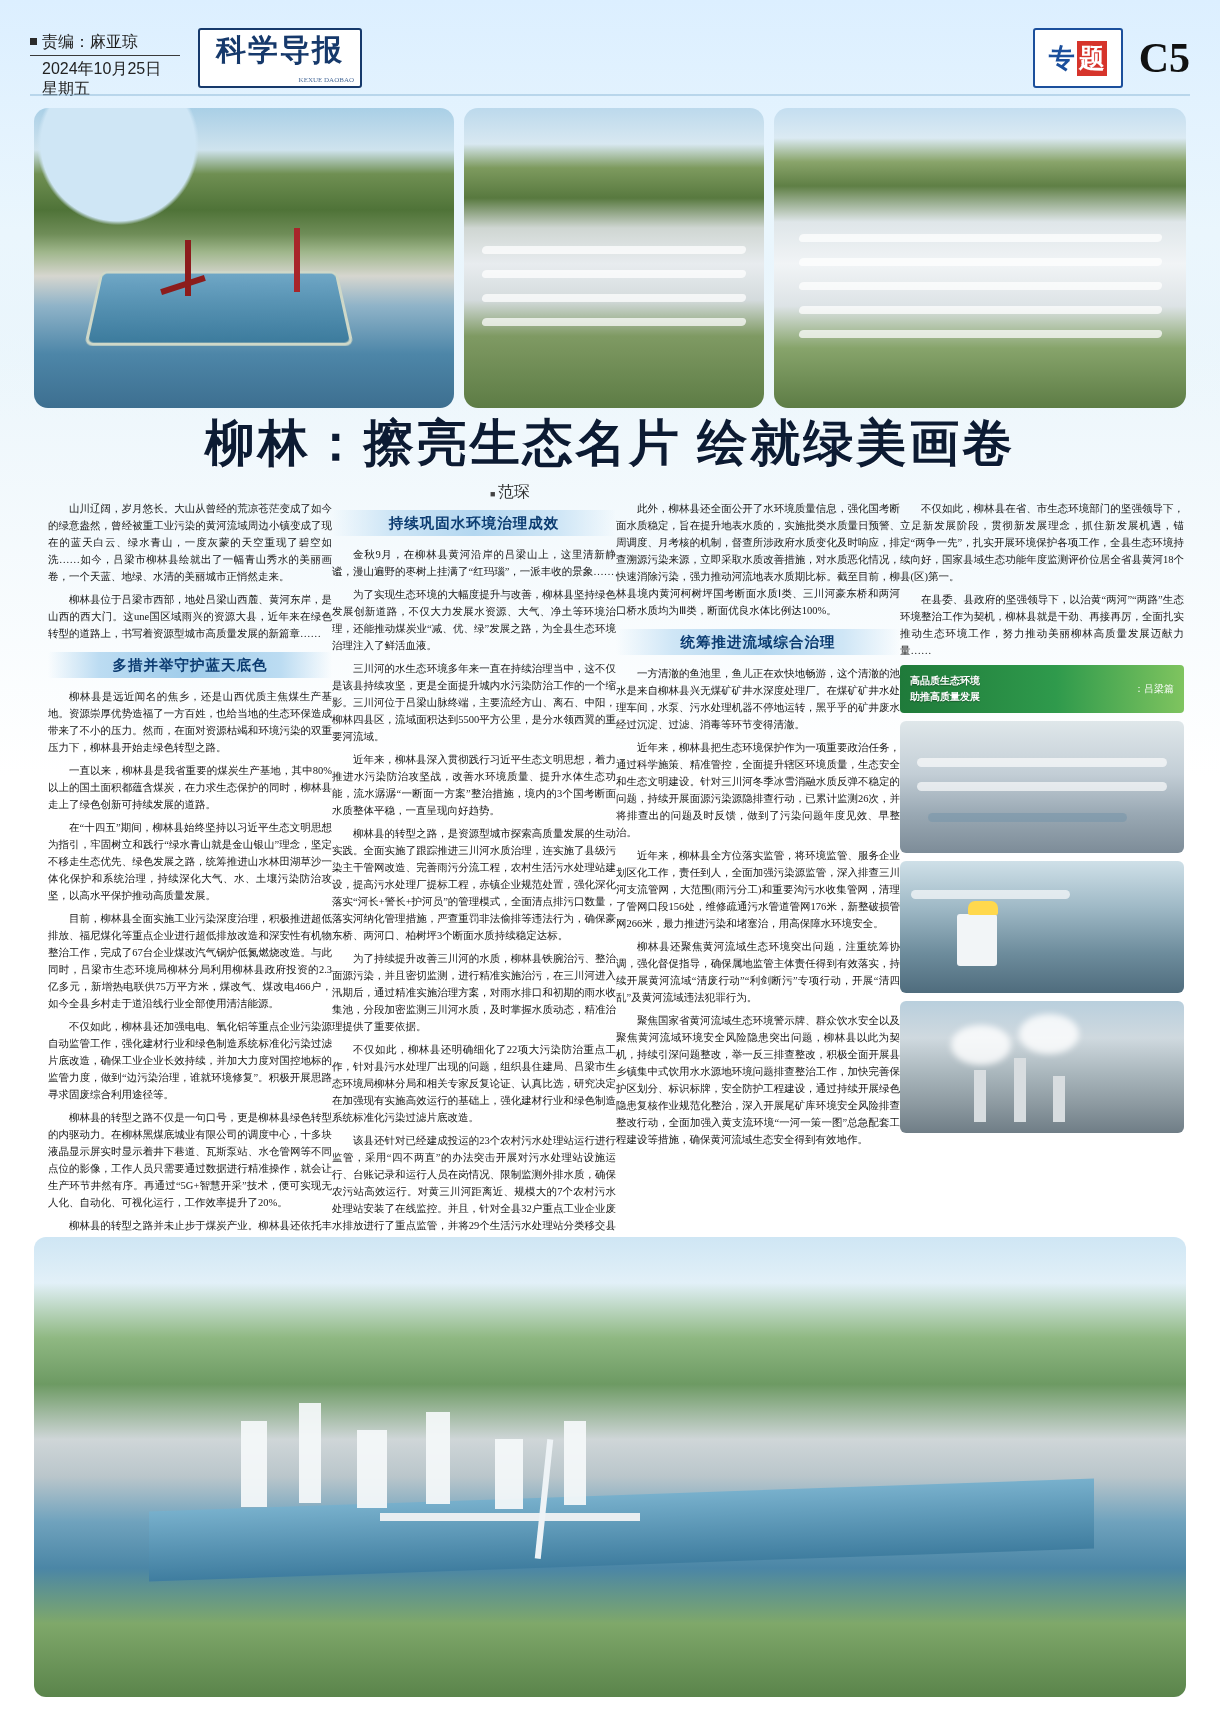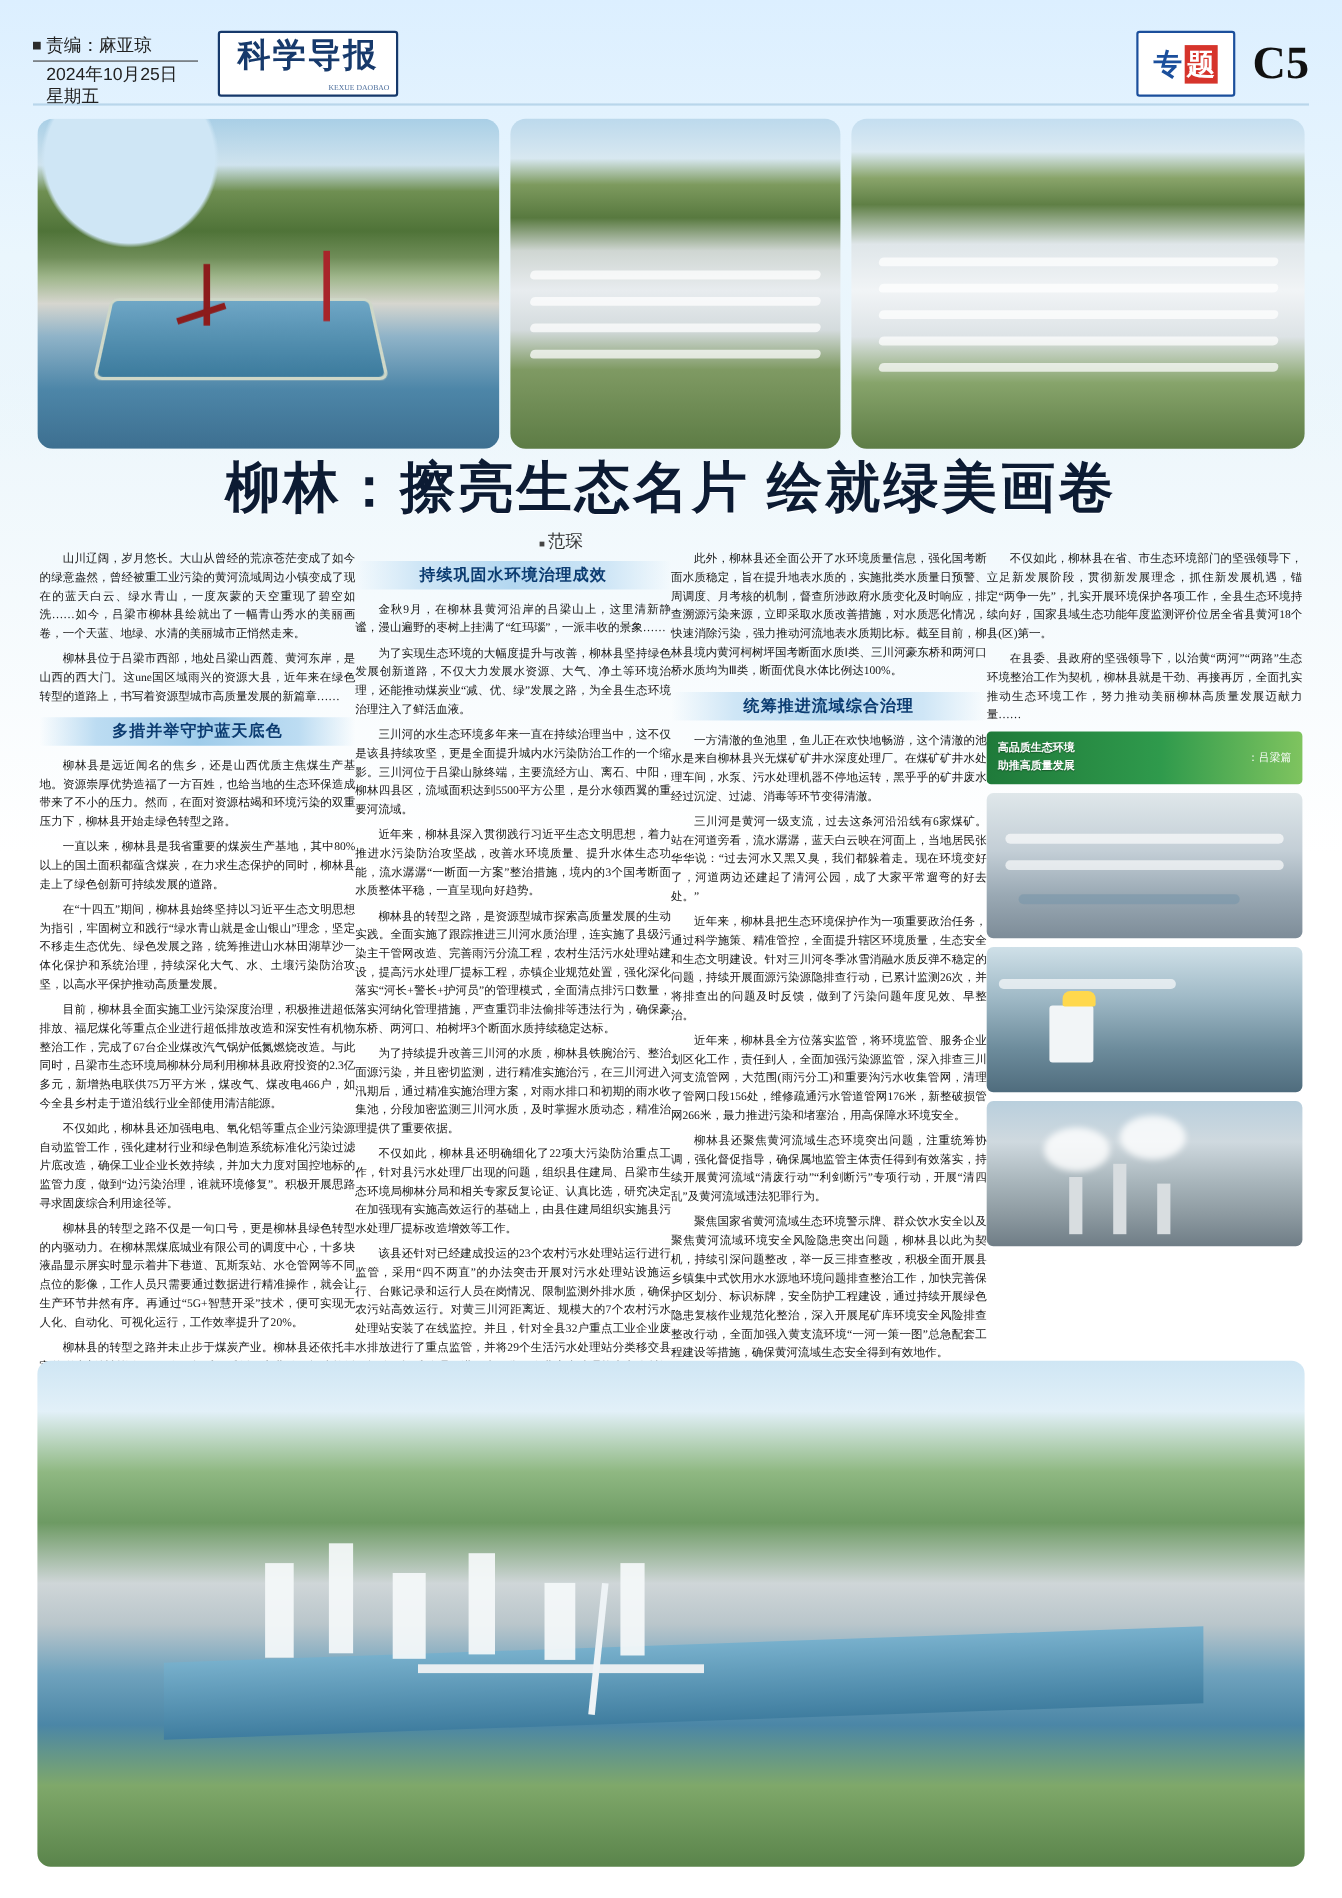--- a/index.html
+++ b/index.html
@@ -96,21 +96,21 @@
     text-shadow:0 1px 0 #fff;
   }
   .byline{
     position:absolute;right:690px;top:482px;font-size:16px;color:#333;
     font-family:"Liberation Sans", sans-serif;
   }
   .byline:before{content:"■ ";color:#444;font-size:9px;}
 
   
   .cols{
-    position:absolute;left:36px;right:36px;top:500px;height:700px;
+    position:absolute;left:48px;right:36px;top:500px;height:700px;
     display:flex;gap:0;
   }
   .col{width:25%;}
   .col p{
     margin:0 0 6px 0;
     font-size:10.5px;line-height:1.62;
     text-align:justify;
     text-indent:2em;
     color:#161616;
     font-family:"Liberation Serif", serif;
@@ -232,30 +232,29 @@
     </div>
 
     <div class="col">
       <div class="sec-head plain">持续巩固水环境治理成效</div>
       <p>金秋9月，在柳林县黄河沿岸的吕梁山上，这里清新静谧，漫山遍野的枣树上挂满了“红玛瑙”，一派丰收的景象……</p>
       <p>为了实现生态环境的大幅度提升与改善，柳林县坚持绿色发展创新道路，不仅大力发展水资源、大气、净土等环境治理，还能推动煤炭业“减、优、绿”发展之路，为全县生态环境治理注入了鲜活血液。</p>
       <p>三川河的水生态环境多年来一直在持续治理当中，这不仅是该县持续攻坚，更是全面提升城内水污染防治工作的一个缩影。三川河位于吕梁山脉终端，主要流经方山、离石、中阳，柳林四县区，流域面积达到5500平方公里，是分水领西翼的重要河流域。</p>
       <p>近年来，柳林县深入贯彻践行习近平生态文明思想，着力推进水污染防治攻坚战，改善水环境质量、提升水体生态功能，流水潺潺“一断面一方案”整治措施，境内的3个国考断面水质整体平稳，一直呈现向好趋势。</p>
       <p>柳林县的转型之路，是资源型城市探索高质量发展的生动实践。全面实施了跟踪推进三川河水质治理，连实施了县级污染主干管网改造、完善雨污分流工程，农村生活污水处理站建设，提高污水处理厂提标工程，赤镇企业规范处置，强化深化落实“河长+警长+护河员”的管理模式，全面清点排污口数量，落实河纳化管理措施，严查重罚非法偷排等违法行为，确保豪东桥、两河口、柏树坪3个断面水质持续稳定达标。</p>
       <p>为了持续提升改善三川河的水质，柳林县铁腕治污、整治面源污染，并且密切监测，进行精准实施治污，在三川河进入汛期后，通过精准实施治理方案，对雨水排口和初期的雨水收集池，分段加密监测三川河水质，及时掌握水质动态，精准治理提供了重要依据。</p>
-      <p>不仅如此，柳林县还明确细化了22项大污染防治重点工作，针对县污水处理厂出现的问题，组织县住建局、吕梁市生态环境局柳林分局和相关专家反复论证、认真比选，研究决定在加强现有实施高效运行的基础上，由县住建局组织实施县污水处理厂提标改造增效等工作。</p>
+      <p>不仅如此，柳林县还明确细化了22项大污染防治重点工作，针对县污水处理厂出现的问题，组织县住建局、吕梁市生态环境局柳林分局和相关专家反复论证、认真比选，研究决定在加强现有实施高效运行的基础上，强化建材行业和绿色制造系统标准化污染过滤片底改造。</p>
       <p>该县还针对已经建成投运的23个农村污水处理站运行进行监管，采用“四不两直”的办法突击开展对污水处理站设施运行、台账记录和运行人员在岗情况、限制监测外排水质，确保农污站高效运行。对黄三川河距离近、规模大的7个农村污水处理站安装了在线监控。并且，针对全县32户重点工业企业废水排放进行了重点监管，并将29个生活污水处理站分类移交县环投公司运维管理，进一步强化了企业废水处理能力和农村污水处理站运行监管能力。</p>
       <p>此外，柳林县还全面公开了水环境质量信息，强化国考断面水质稳定，旨在提升地表水质的，实施批类水质量日预警、周调度、月考核的机制，督查所涉政府水质变化及时响应，排查溯源污染来源，立即采取水质改善措施，对水质恶化情况，快速消除污染，强力推动河流地表水质期比标。截至目前，柳林县境内黄河柯树坪国考断面水质Ⅰ类、三川河豪东桥和两河口桥水质均为Ⅲ类，断面优良水体比例达100%。</p>
     </div>
 
     <div class="col">
       <p>此外，柳林县还全面公开了水环境质量信息，强化国考断面水质稳定，旨在提升地表水质的，实施批类水质量日预警、周调度、月考核的机制，督查所涉政府水质变化及时响应，排查溯源污染来源，立即采取水质改善措施，对水质恶化情况，快速消除污染，强力推动河流地表水质期比标。截至目前，柳林县境内黄河柯树坪国考断面水质Ⅰ类、三川河豪东桥和两河口桥水质均为Ⅲ类，断面优良水体比例达100%。</p>
       <div class="sec-head plain">统筹推进流域综合治理</div>
       <p>一方清澈的鱼池里，鱼儿正在欢快地畅游，这个清澈的池水是来自柳林县兴无煤矿矿井水深度处理厂。在煤矿矿井水处理车间，水泵、污水处理机器不停地运转，黑乎乎的矿井废水经过沉淀、过滤、消毒等环节变得清澈。</p>
-      <p>三川河是黄河一级支流，过去这条河沿沿线有6家煤矿。站在河道旁看，流水潺潺，蓝天白云映在河面上，当地居民张华华说：“过去河水又黑又臭，我们都躲着走。现在环境变好了，河道两边还建起了清河公园，成了大家平常遛弯的好去处。”</p>
       <p>近年来，柳林县把生态环境保护作为一项重要政治任务，通过科学施策、精准管控，全面提升辖区环境质量，生态安全和生态文明建设。针对三川河冬季冰雪消融水质反弹不稳定的问题，持续开展面源污染源隐排查行动，已累计监测26次，并将排查出的问题及时反馈，做到了污染问题年度见效、早整治。</p>
       <p>近年来，柳林县全方位落实监管，将环境监管、服务企业划区化工作，责任到人，全面加强污染源监管，深入排查三川河支流管网，大范围(雨污分工)和重要沟污水收集管网，清理了管网口段156处，维修疏通污水管道管网176米，新整破损管网266米，最力推进污染和堵塞治，用高保障水环境安全。</p>
       <p>柳林县还聚焦黄河流域生态环境突出问题，注重统筹协调，强化督促指导，确保属地监管主体责任得到有效落实，持续开展黄河流域“清废行动”“利剑断污”专项行动，开展“清四乱”及黄河流域违法犯罪行为。</p>
       <p>聚焦国家省黄河流域生态环境警示牌、群众饮水安全以及聚焦黄河流域环境安全风险隐患突出问题，柳林县以此为契机，持续引深问题整改，举一反三排查整改，积极全面开展县乡镇集中式饮用水水源地环境问题排查整治工作，加快完善保护区划分、标识标牌，安全防护工程建设，通过持续开展绿色隐患复核作业规范化整治，深入开展尾矿库环境安全风险排查整改行动，全面加强入黄支流环境“一河一策一图”总急配套工程建设等措施，确保黄河流域生态安全得到有效地作。</p>
     </div>
 
     <div class="col">
       <p>不仅如此，柳林县在省、市生态环境部门的坚强领导下，立足新发展阶段，贯彻新发展理念，抓住新发展机遇，锚定“两争一先”，扎实开展环境保护各项工作，全县生态环境持续向好，国家县域生态功能年度监测评价位居全省县黄河18个县(区)第一。</p>
       <p>在县委、县政府的坚强领导下，以治黄“两河”“两路”生态环境整治工作为契机，柳林县就是干劲、再接再厉，全面扎实推动生态环境工作，努力推动美丽柳林高质量发展迈献力量……</p>
 

